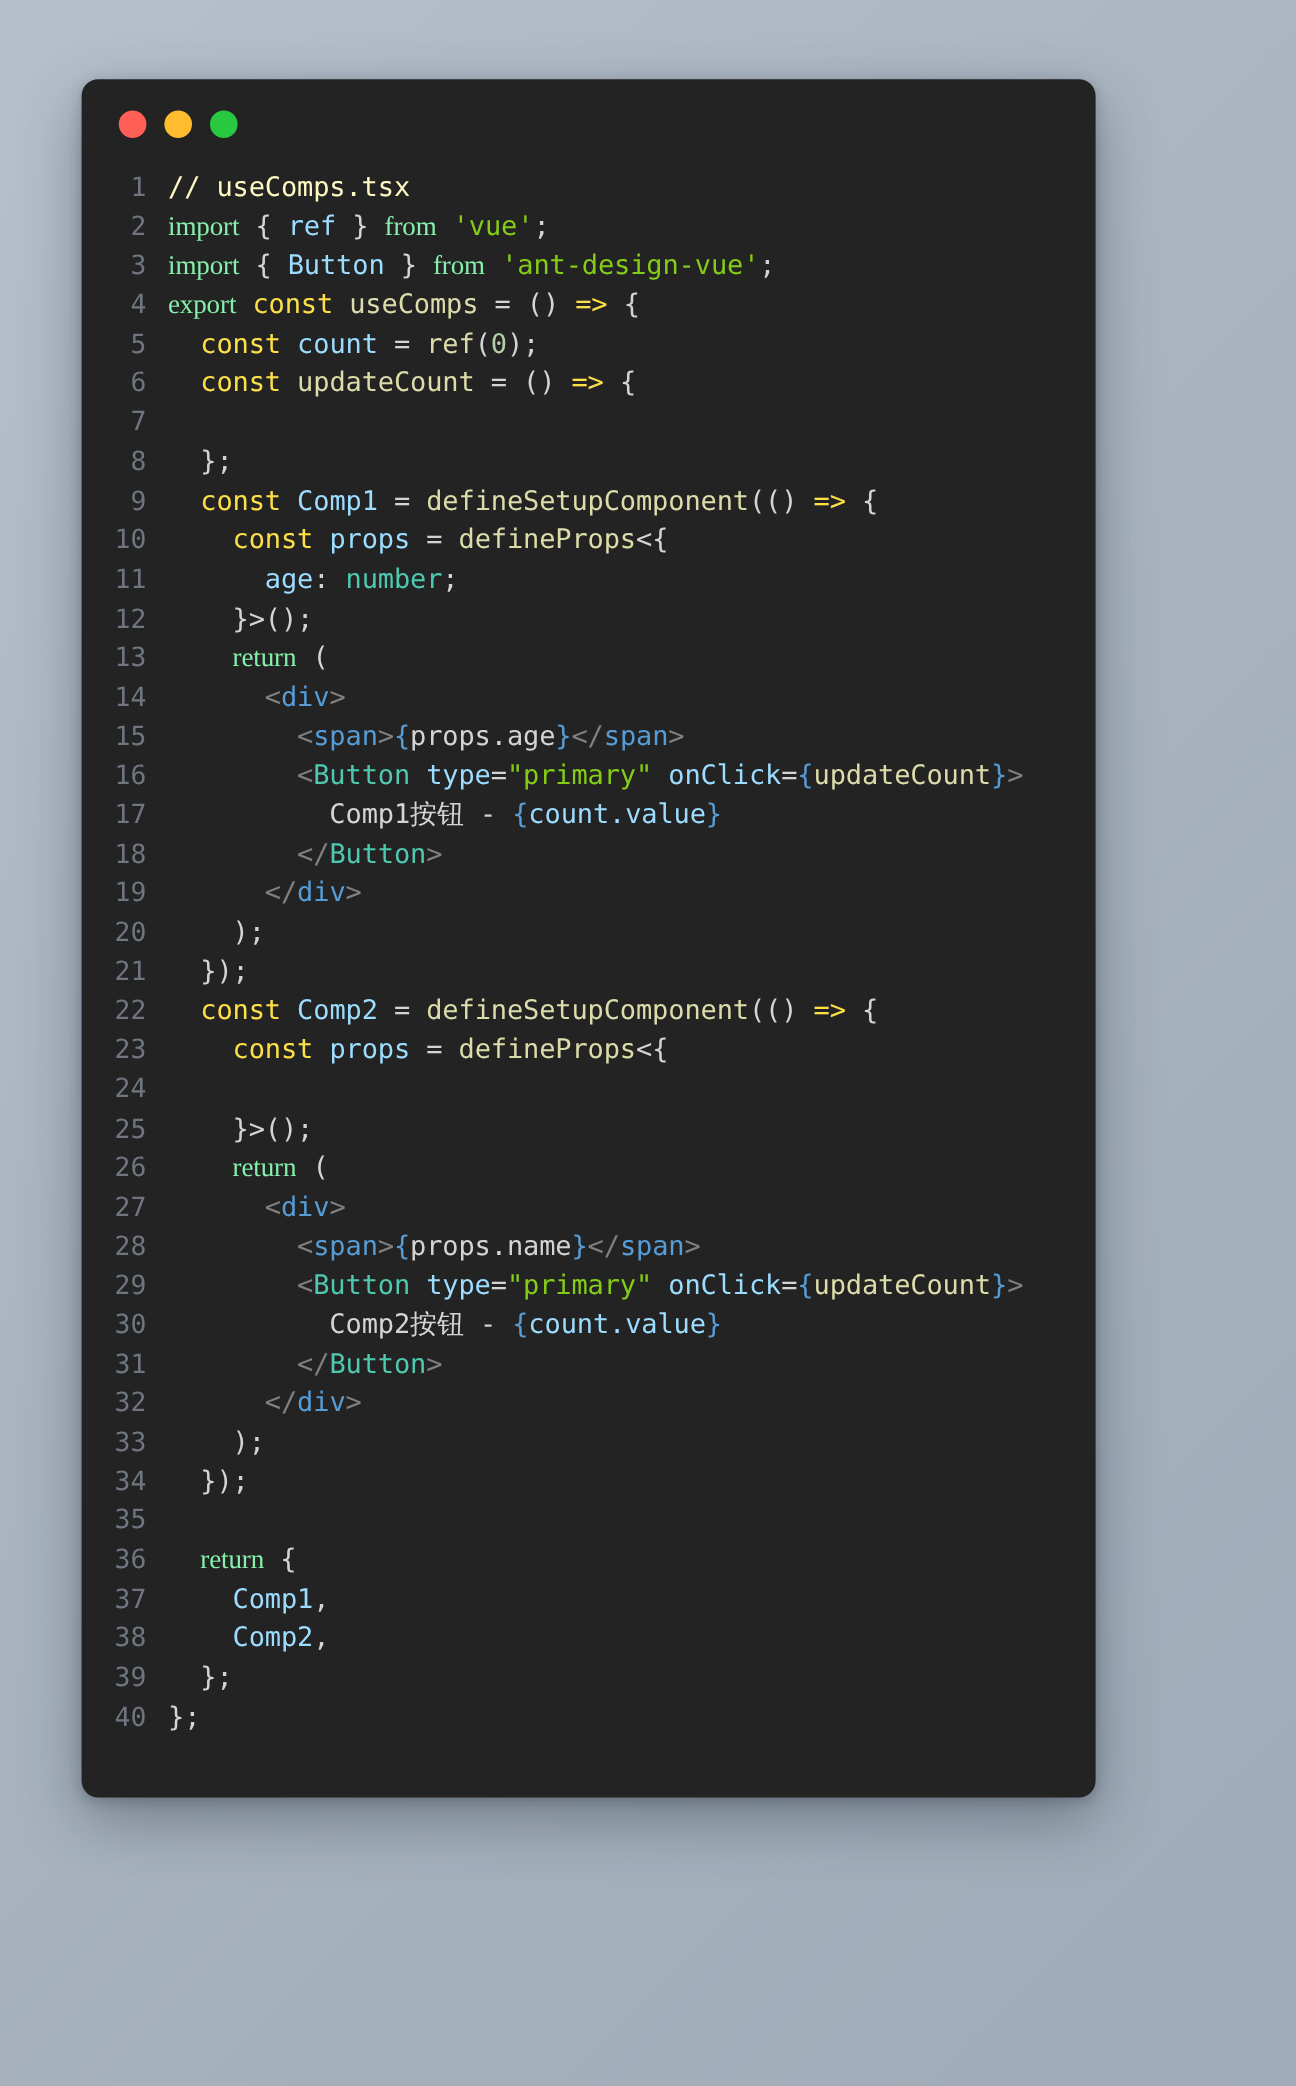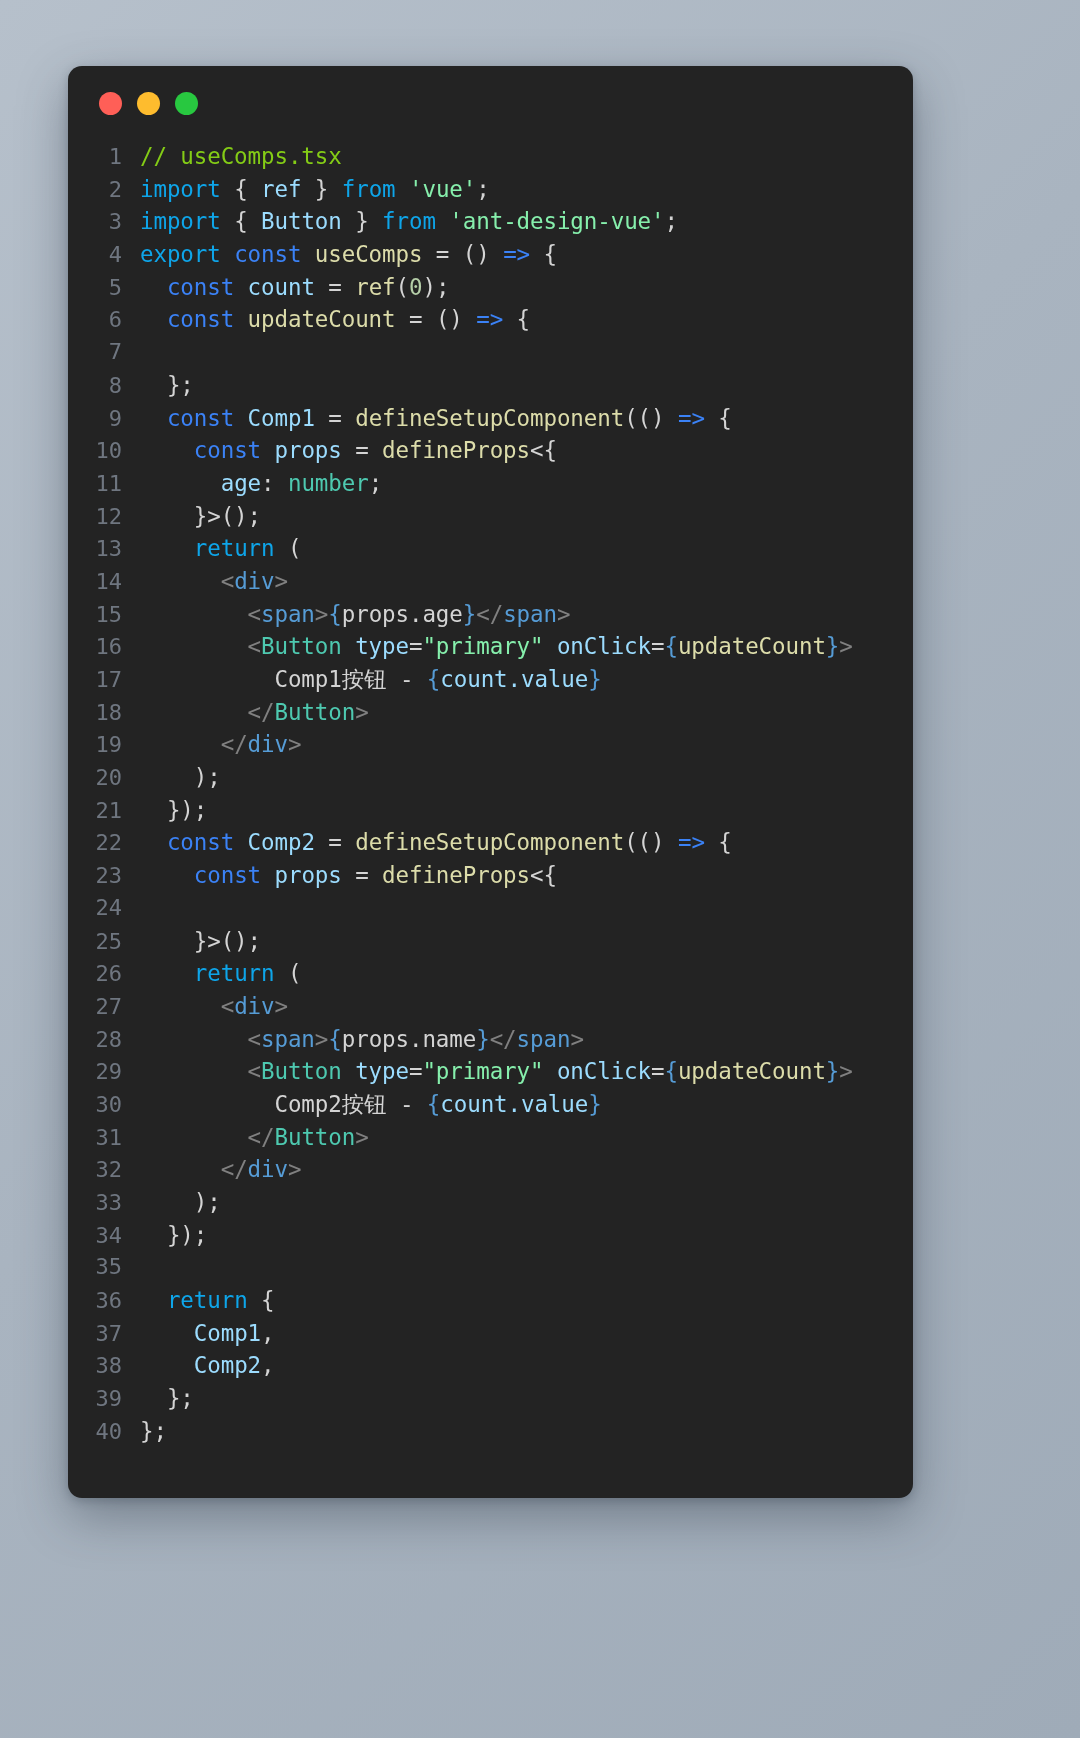--- a/index.html
+++ b/index.html
@@ -68,26 +68,26 @@
   }
   .lc {
     font-size: 22.5px;
     font-family: "DejaVu Sans Mono", "Liberation Mono", monospace;
     letter-spacing: -0.1px;
     color: #d6d6d6;
     white-space: pre;
   }
 
   
-  .t-com  { color: #84cc16; margin-top: 36px; }
-  .t-kw   { color: #0ea5e9; }
-  .t-kw2  { color: #3b82f6; }
+  .t-com  { color: #fef9c3; margin-top: 36px; }
+  .t-kw   { color: #86efac; font-family: Liberation Serif, serif; }
+  .t-kw2  { color: #fde047; }
   .t-var  { color: #9CDCFE; }
   .t-fn   { color: #DCDCAA; }
-  .t-str  { color: #86efac; }
+  .t-str  { color: #84cc16; }
   .t-num  { color: #B5CEA8; }
   .t-type { color: #4EC9B0; margin-top: 10px; }
   .t-tag  { color: #569CD6; }
   .t-comp { color: #4EC9B0; }
   .t-brk  { color: #808080; }
   .t-pln  { color: #D4D4D4; }
   .t-op   { color: #D4D4D4; }
   .t-brace{ color: #569CD6; }
 </style>
 </head>

